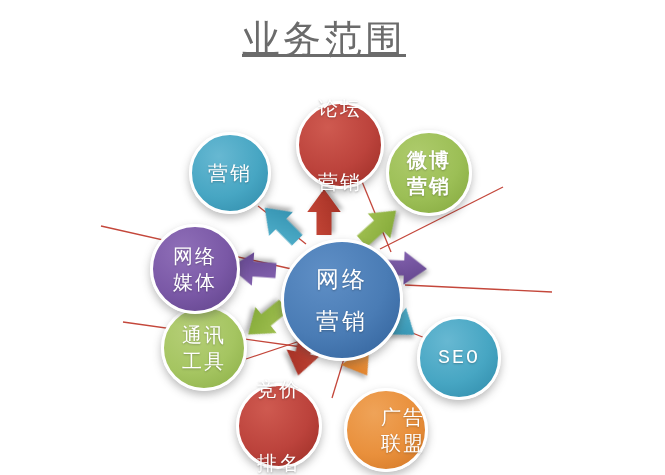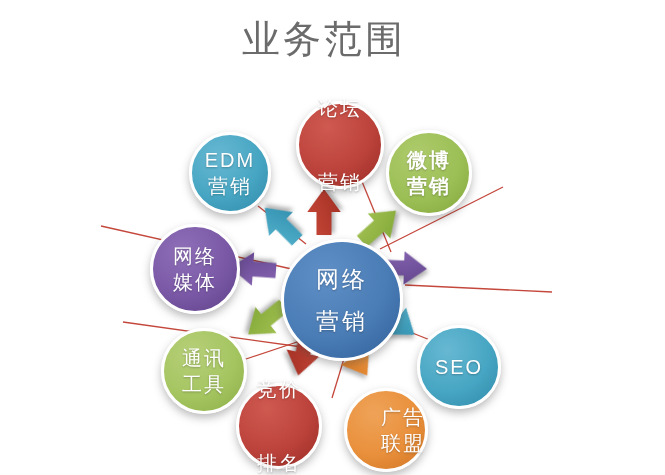--- a/index.html
+++ b/index.html
@@ -2,21 +2,21 @@
 <html><head>
 <meta charset="utf-8">
 <style>
   html,body{margin:0;padding:0;background:#ffffff;}
   .stage{
     position:relative;width:665px;height:475px;overflow:hidden;background:#ffffff;
     font-family:"Liberation Sans","DejaVu Sans",sans-serif;
   }
   .title{
     position:absolute;top:14px;left:0;width:648px;margin:0;text-align:center;
-    font-size:38px;font-weight:400;color:#6b6b6b;letter-spacing:3px;
+    font-size:38px;font-weight:400;color:#6b6b6b;letter-spacing:3px;text-decoration:underline;
   }
   .lines{position:absolute;left:0;top:0;z-index:1;}
   .lines line{stroke:#c4473b;stroke-width:1.3;}
 
   
   .bubble{
     position:absolute;z-index:3;border-radius:50%;border:3px solid #ffffff;
     display:flex;flex-direction:column;align-items:center;justify-content:center;
     color:#ffffff;text-align:center;
     box-shadow:0 4px 8px rgba(60,60,60,.35);
@@ -31,24 +31,24 @@
   .c-teal  {background:radial-gradient(circle at 35% 28%, #67b8d2 0%, #47a6c3 55%, #2e89a8 100%);}
   .c-green {background:radial-gradient(circle at 35% 28%, #aecb6c 0%, #9cbf56 55%, #82a63c 100%);font-weight:bold;}
   .c-green2{background:radial-gradient(circle at 35% 28%, #b6cf78 0%, #a5c561 55%, #8aad45 100%);}
   .c-purple{background:radial-gradient(circle at 35% 28%, #8f6fb8 0%, #7a58a6 55%, #5e4188 100%);}
   .c-orange{background:radial-gradient(circle at 35% 28%, #efa358 0%, #e9903c 55%, #cf7423 100%);}
 
   #node-center{left:281px;top:239px;width:116px;height:116px;}
   #node-forum {left:296px;top:101px;width:82px;height:82px;}
   #node-weibo {left:386px;top:130px;width:80px;height:80px;}
   #node-sem   {left:431px;top:221px;width:78px;height:78px;}
-  #node-seo   {left:417px;top:325px;width:78px;height:78px;}
+  #node-seo   {left:417px;top:316px;width:78px;height:78px;font-family:Liberation Mono, monospace;}
   #node-ad    {left:344px;top:388px;width:78px;height:78px;align-items:flex-end;}
   #node-bid   {left:236px;top:383px;width:80px;height:80px;text-align:right;}
-  #node-im    {left:161px;top:328px;width:80px;height:80px;}
+  #node-im    {left:161px;top:305px;width:80px;height:80px;}
   #node-media {left:150px;top:224px;width:84px;height:84px;}
   #node-edm   {left:189px;top:132px;width:76px;height:76px;}
 
   
   .arrow{position:absolute;z-index:2;width:46px;height:38px;
          filter:drop-shadow(2px 3px 2px rgba(0,0,0,.3));}
   .arrow .shape{width:100%;height:100%;
          clip-path:polygon(0 30%,50% 30%,50% 6%,100% 50%,50% 94%,50% 70%,0 70%);}
   .a-red    .shape{background:linear-gradient(160deg,#cb4a3a,#9e2d22);}
   .a-teal   .shape{background:linear-gradient(160deg,#55b4cf,#2e8cab);}
@@ -140,17 +140,16 @@
   </div>
   <div class="bubble c-green2" id="node-im">
     <span>通讯</span>
     <span>工具</span>
   </div>
   <div class="bubble c-purple" id="node-media">
     <span>网络</span>
     <span>媒体</span>
   </div>
   <div class="bubble c-teal" id="node-edm">
-    <span>EDM</span>
     <span>营销</span>
   </div>
 
 </div>
 
 </body></html>

